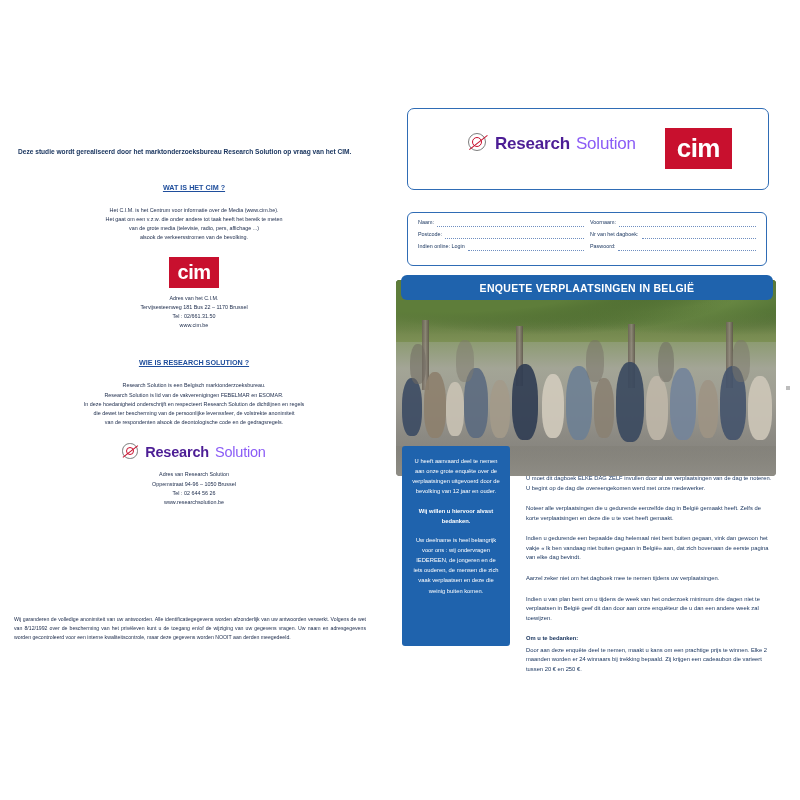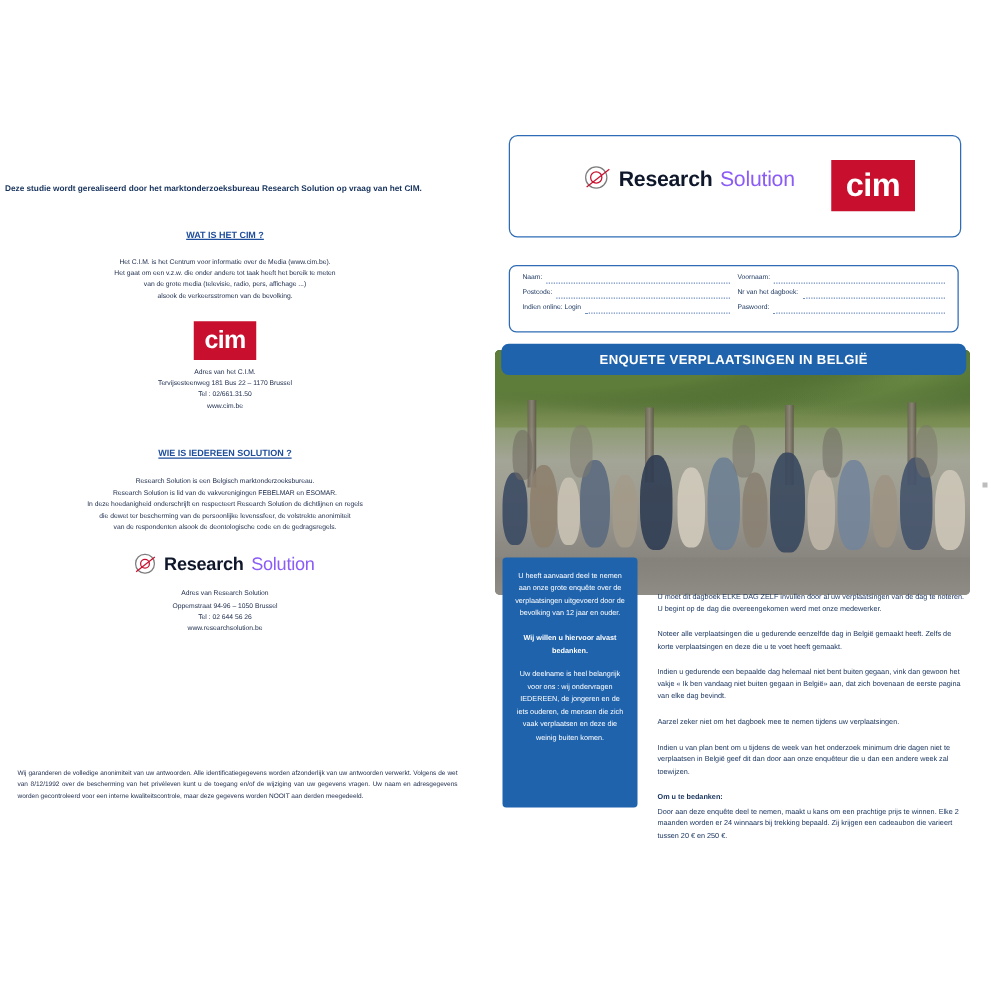--- a/index.html
+++ b/index.html
@@ -17,21 +17,21 @@
   .page {
     position: absolute;
     left: 0; top: 0;
     width: 800px;
     height: 800px;
   }
 
   
   .left-panel {
     position: absolute;
-    left: 4px;
+    left: 18px;
     top: 148px;
     width: 352px;
     color: #16325c;
   }
   .lead-line {
     font-size: 6.6px;
     font-weight: bold;
     color: #16325c;
     line-height: 1.35;
     margin: 0 0 26px 0;
@@ -98,21 +98,21 @@
     position: absolute;
     left: -1px; top: 8px;
     width: 19px; height: 1.4px;
     background: #c8102e;
     transform: rotate(-38deg);
     transform-origin: center;
   }
   .rs-word-bold {
     font-size: 14.5px;
     font-weight: bold;
-    color: #0f172a;
+    color: #4c1d95;
     letter-spacing: -0.2px;
   }
   .rs-word-light {
     font-size: 14.5px;
     font-weight: normal;
     color: #8b5cf6;
     letter-spacing: -0.2px;
   }
 
   .disclaimer {
@@ -307,21 +307,21 @@
     <div class="cim-logo-wrap">
       <span class="cim-logo">cim</span>
     </div>
     <div class="body-center">Adres van het C.I.M.</div>
     <div class="body-center" style="white-space:pre-line">Tervijsesteenweg 181 Bus 22 – 1170 Brussel
 Tel : 02/661.31.50
 www.cim.be</div>
 
     <div class="spacer-28"></div>
 
-    <h2 class="section-heading">WIE IS IEDEREEN SOLUTION ?</h2>
+    <h2 class="section-heading">WIE IS RESEARCH SOLUTION ?</h2>
     <div class="body-center" style="white-space:pre-line;width:330px">Research Solution is een Belgisch marktonderzoeksbureau.
 Research Solution is lid van de vakverenigingen  FEBELMAR en ESOMAR.
 In deze hoedanigheid onderschrijft en respecteert Research Solution de dichtlijnen en regels
 die dewet ter bescherming van de persoonlijke levenssfeer, de volstrekte anonimiteit
 van de respondenten alsook de deontologische code en de gedragsregels.</div>
 
     <div class="rs-logo-wrap">
       <span class="rs-logo">
         <span class="rs-target">
           <span class="ring r1"></span>

